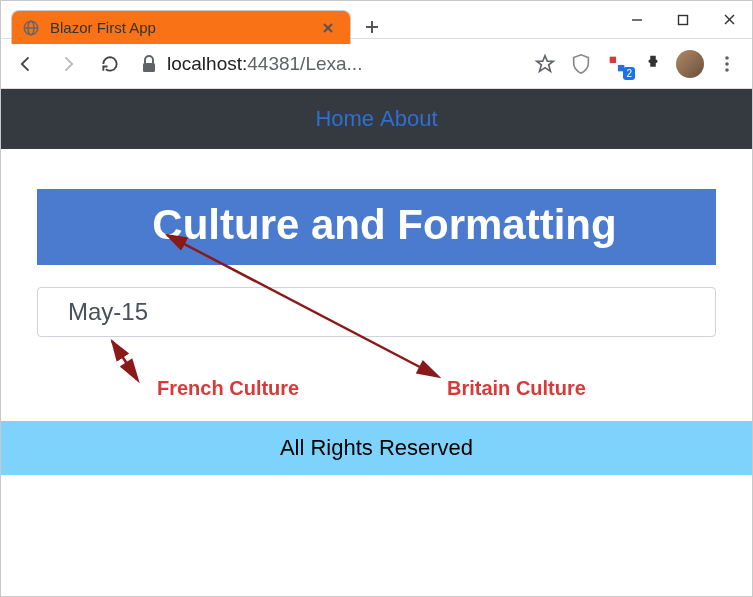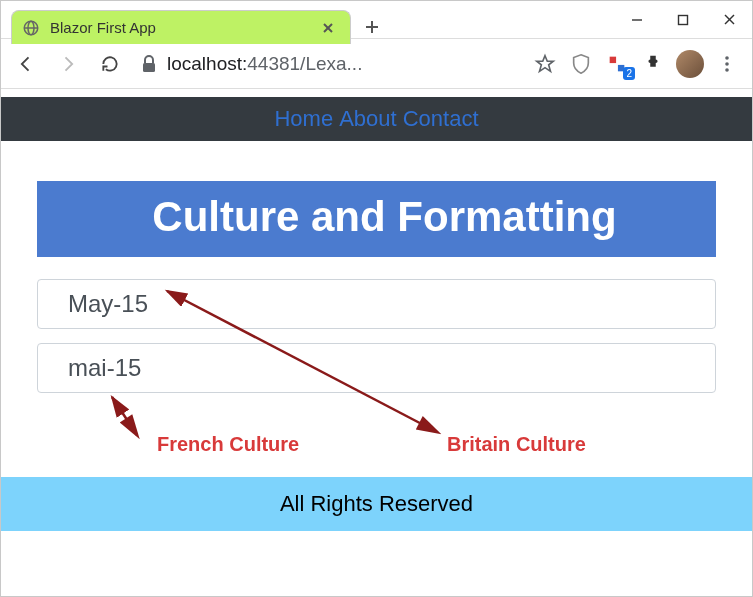--- a/index.html
+++ b/index.html
@@ -38,21 +38,21 @@
     top: 9px;
     left: 10px;
     display: flex;
     align-items: center;
     gap: 6px;
   }
   .tab {
     display: flex;
     align-items: center;
     gap: 10px;
-    background: #bef264;
+    background: #f97316;
     border: 1px solid #ccc;
     border-bottom: none;
     border-radius: 8px 8px 0 0;
     padding: 6px 12px 6px 10px;
     height: 34px;
     width: 340px;
     font-size: 15px;
     color: #333;
   }
   .tab .favicon { width: 18px; height: 18px; flex: 0 0 18px; }
@@ -99,26 +99,25 @@
     padding: 0 3px; border-radius: 3px; line-height: 13px;
   }
   .avatar {
     width: 28px; height: 28px; border-radius: 50%;
     background: linear-gradient(135deg,#b08968,#6b4f3a);
   }
   
   .page { padding: 0; }
   .site-nav {
     background: #343a40;
-    height: 44px;
+    height: 60px;
     display: flex;
     align-items: center;
     justify-content: center;
     gap: 6px;
-    margin-top: 8px;
   }
   .site-nav a { color: #2f6fd1; font-size: 22px; text-decoration: none; }
   .main {
     padding: 40px 36px 10px 36px;
   }
   .heading {
     background: #4b7bcf;
     color: #fff;
     font-size: 42px;
     font-weight: 600;
@@ -262,28 +261,26 @@
         </svg>
     </div>
   </div>
 </div>
 
 <div class="page">
 
   <div class="site-nav">
     <a>Home</a>
     <a>About</a>
-    <a>Contact</a>
   </div>
 
   <div class="main">
     <div class="heading">Culture and Formatting</div>
 
     <div class="field">May-15</div>
-    <div class="field">mai-15</div>
 
     <div class="annotation-layer">
       <svg width="680" height="170" style="position:absolute; left:0; top:-130px; pointer-events:none;">
         <defs>
           <marker id="ah" markerWidth="10" markerHeight="10" refX="8" refY="3" orient="auto">
             <path d="M0,0 L0,6 L9,3 z" fill="#8a1a1a"></path>
           </marker>
           <marker id="tl" markerWidth="12" markerHeight="12" refX="2" refY="3" orient="auto">
             <path d="M10,0 L10,6 L0,3 z" fill="#8a1a1a"></path>
           </marker>

